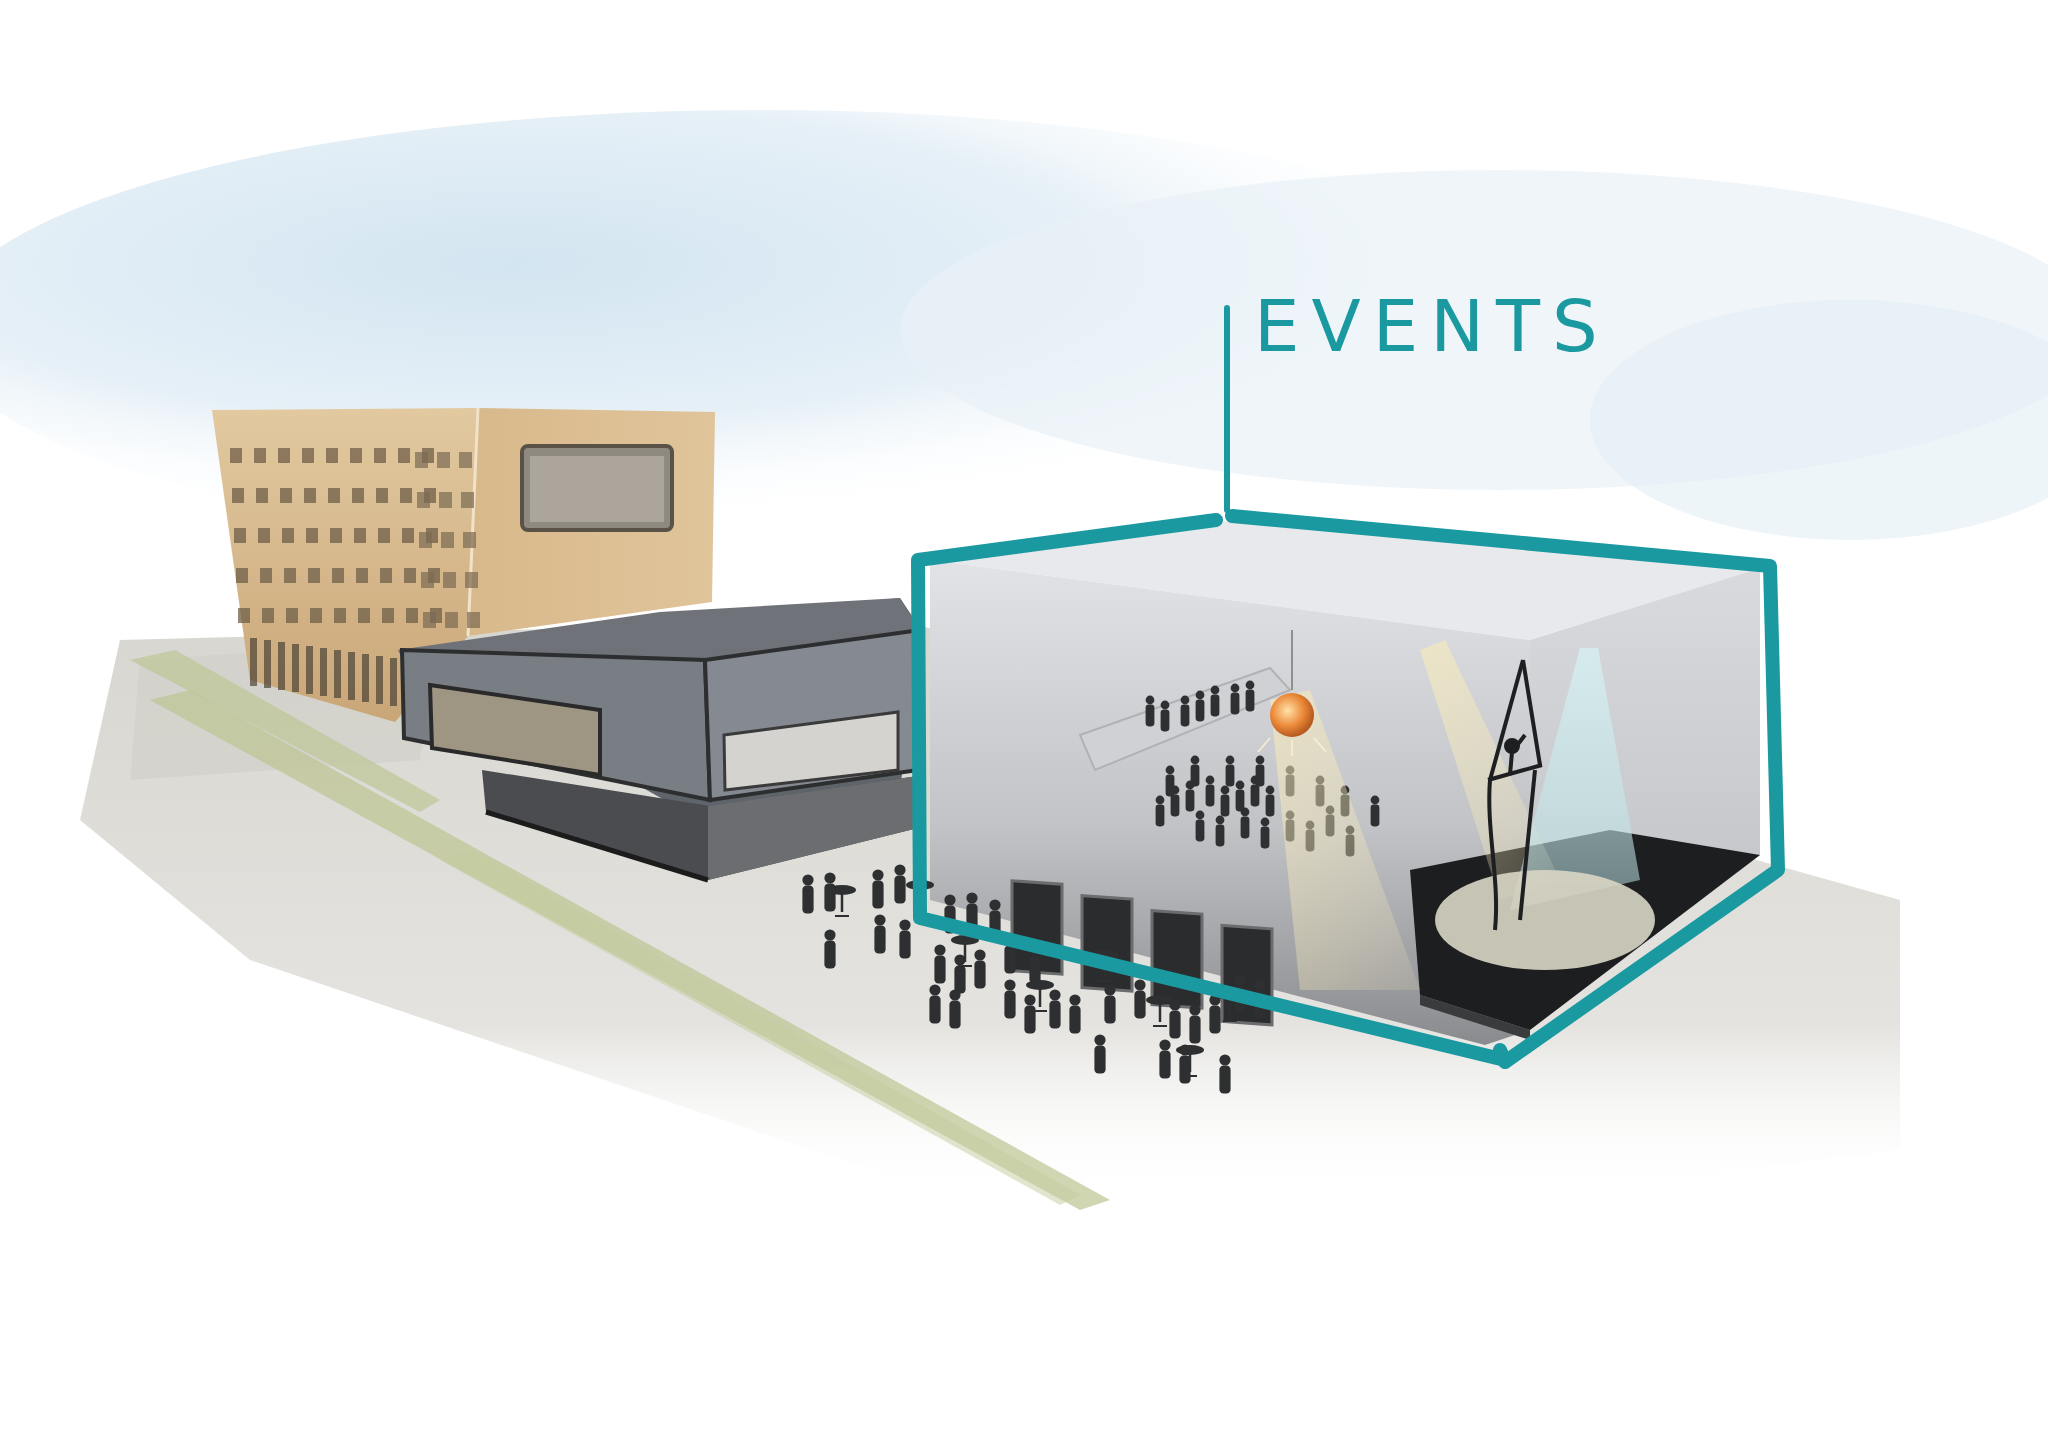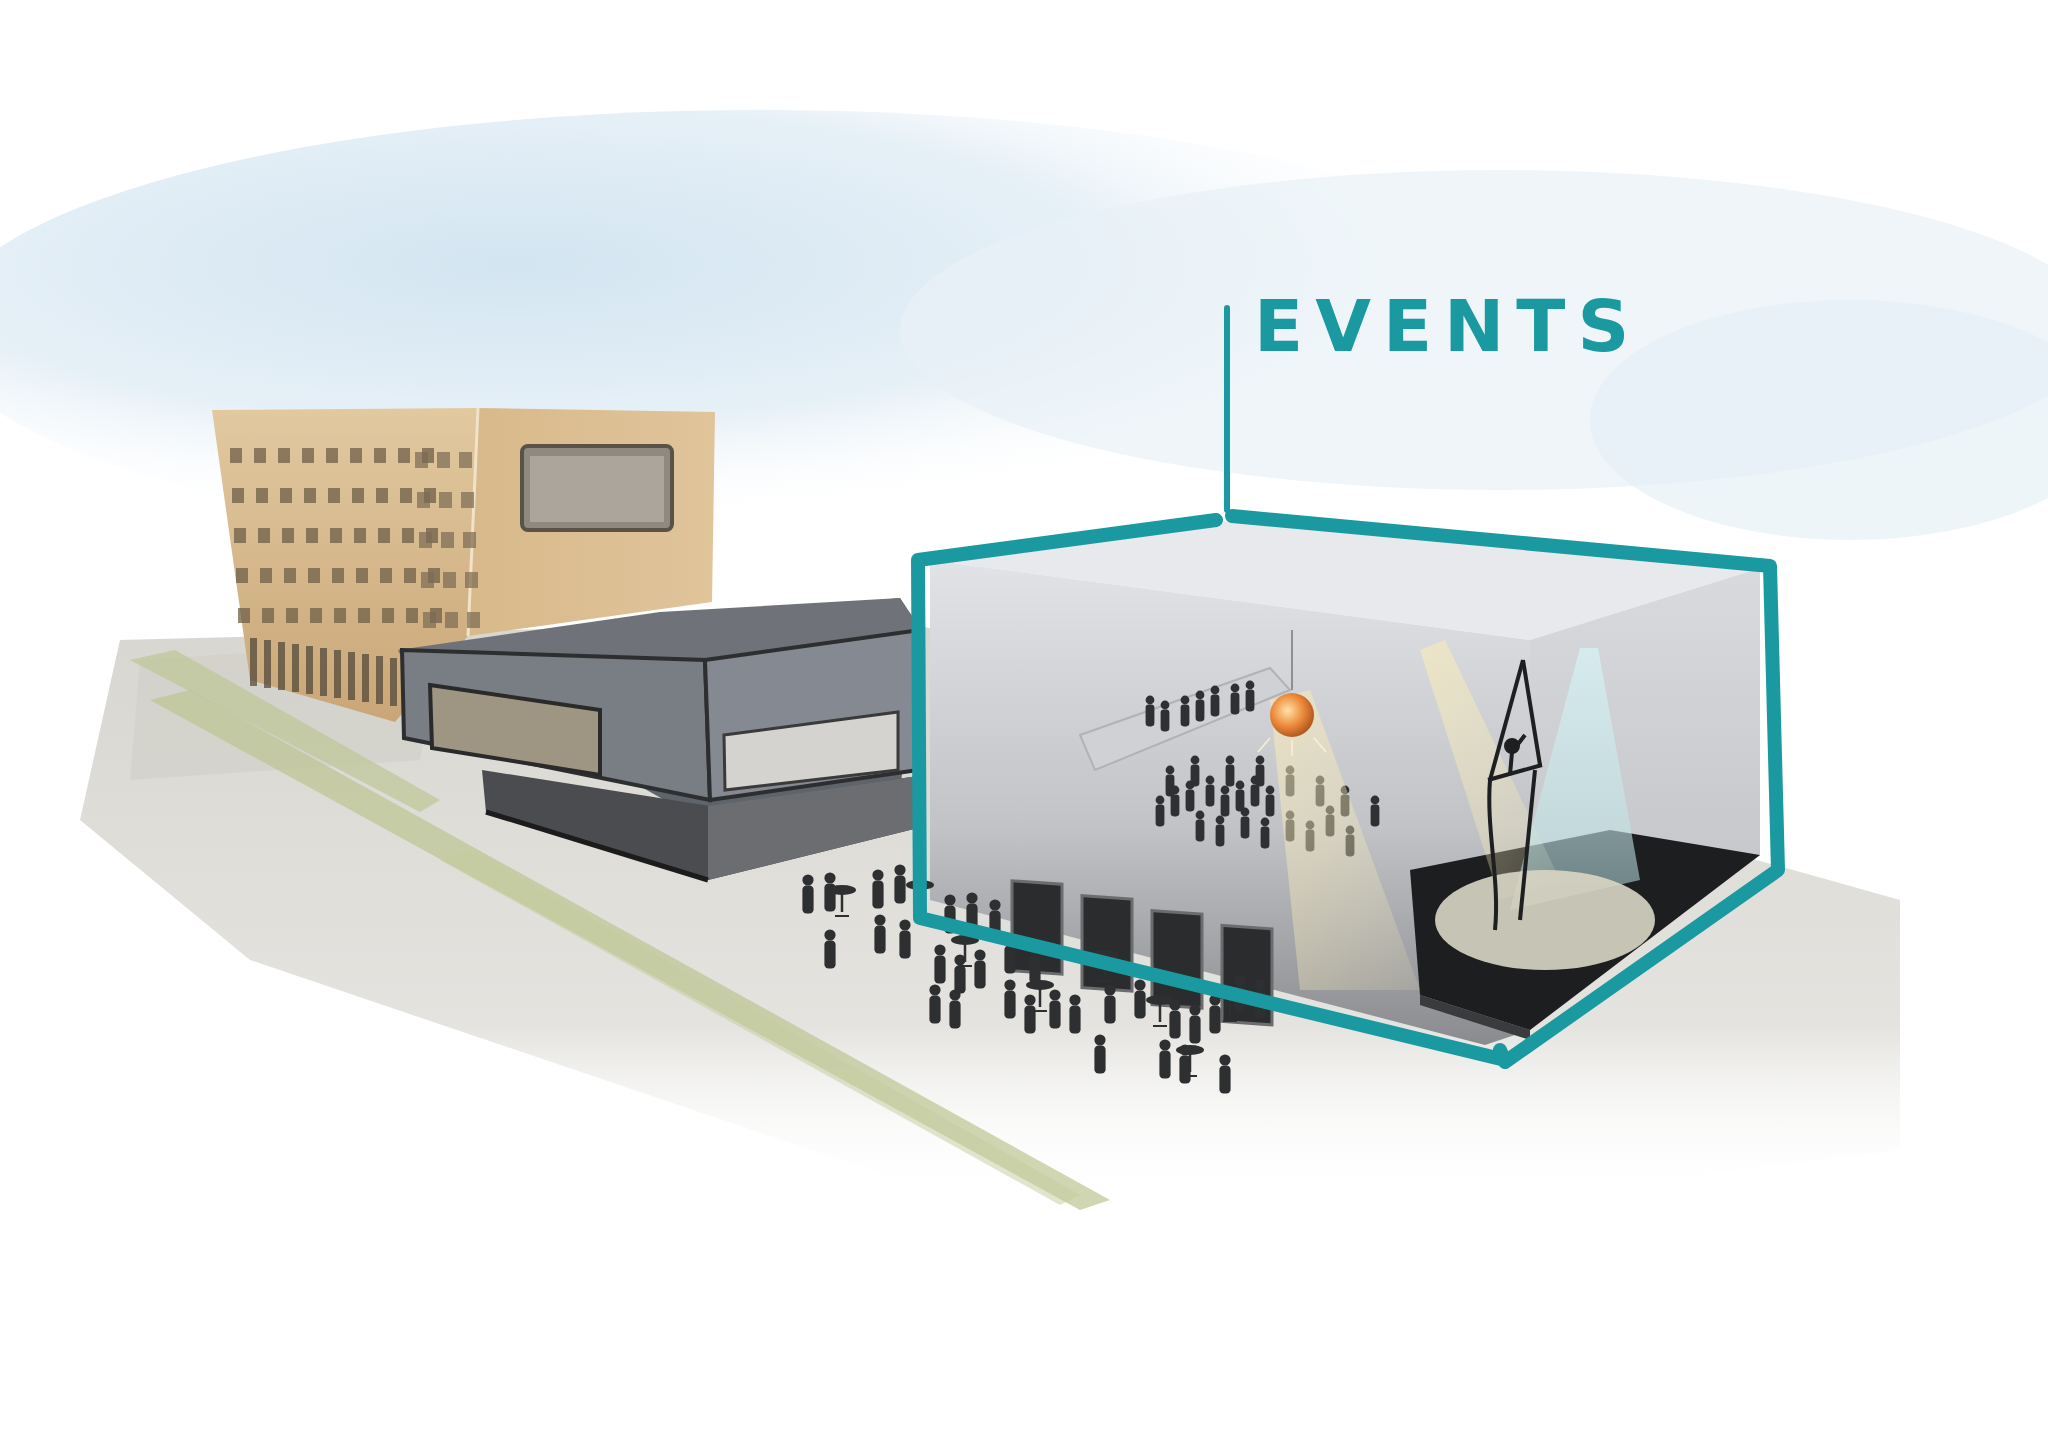--- a/index.html
+++ b/index.html
@@ -1,19 +1,19 @@
 <!DOCTYPE html>
 <html><head>
 <meta charset="utf-8">
 <style>
   html,body{margin:0;padding:0;background:#ffffff;}
   body{width:2048px;height:1433px;position:relative;overflow:hidden;font-family:"DejaVu Sans",sans-serif;}
   #scene{position:absolute;left:0;top:0;width:2048px;height:1433px;}
   .label-wrap{position:absolute;left:1222px;top:292px;}
-  .label-text{position:absolute;left:32px;top:-2px;font-family:"DejaVu Sans",sans-serif;font-weight:bold;font-size:72px;letter-spacing:12px;white-space:nowrap;line-height:1;}
+  .label-text{position:absolute;left:32px;top:-2px;font-family:"DejaVu Sans",sans-serif;font-weight:normal;font-size:72px;letter-spacing:12px;white-space:nowrap;line-height:1;}
 </style>
 </head>
 <body>
 
 <svg id="scene" viewBox="0 0 2048 1433" xmlns="http://www.w3.org/2000/svg">
   <defs>
     <radialGradient id="skyGrad" cx="35%" cy="35%" r="60%">
       <stop offset="0%" stop-color="#d3e5f1"></stop>
       <stop offset="60%" stop-color="#e6f0f7"></stop>
       <stop offset="100%" stop-color="#ffffff" stop-opacity="0"></stop>

